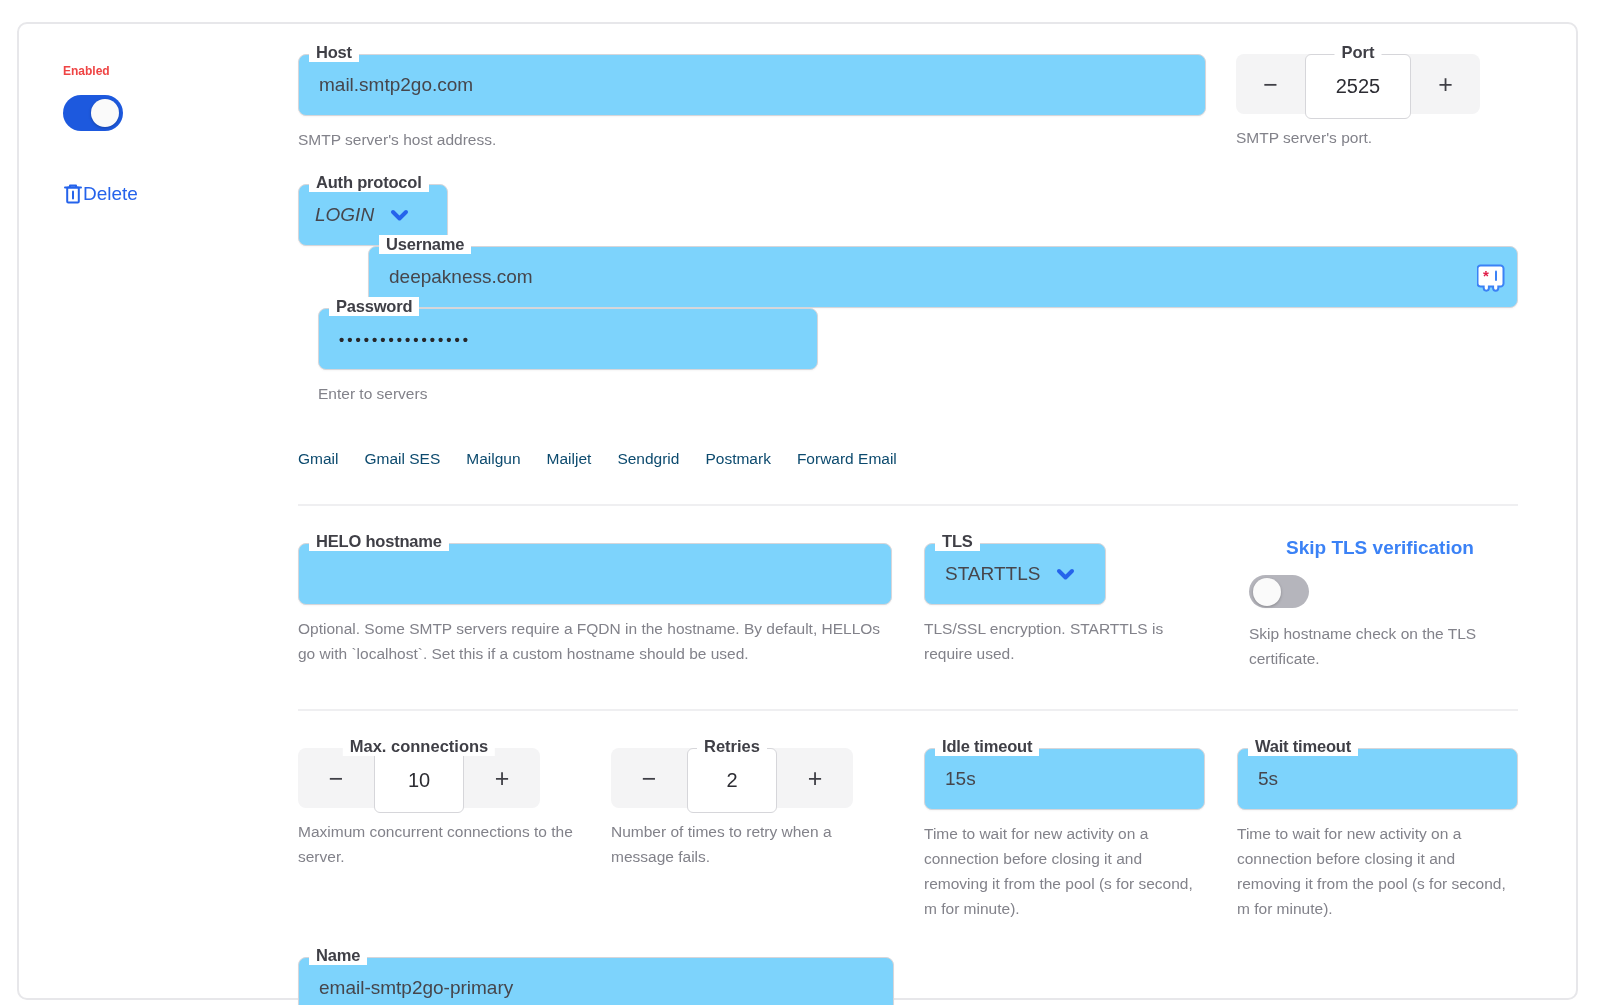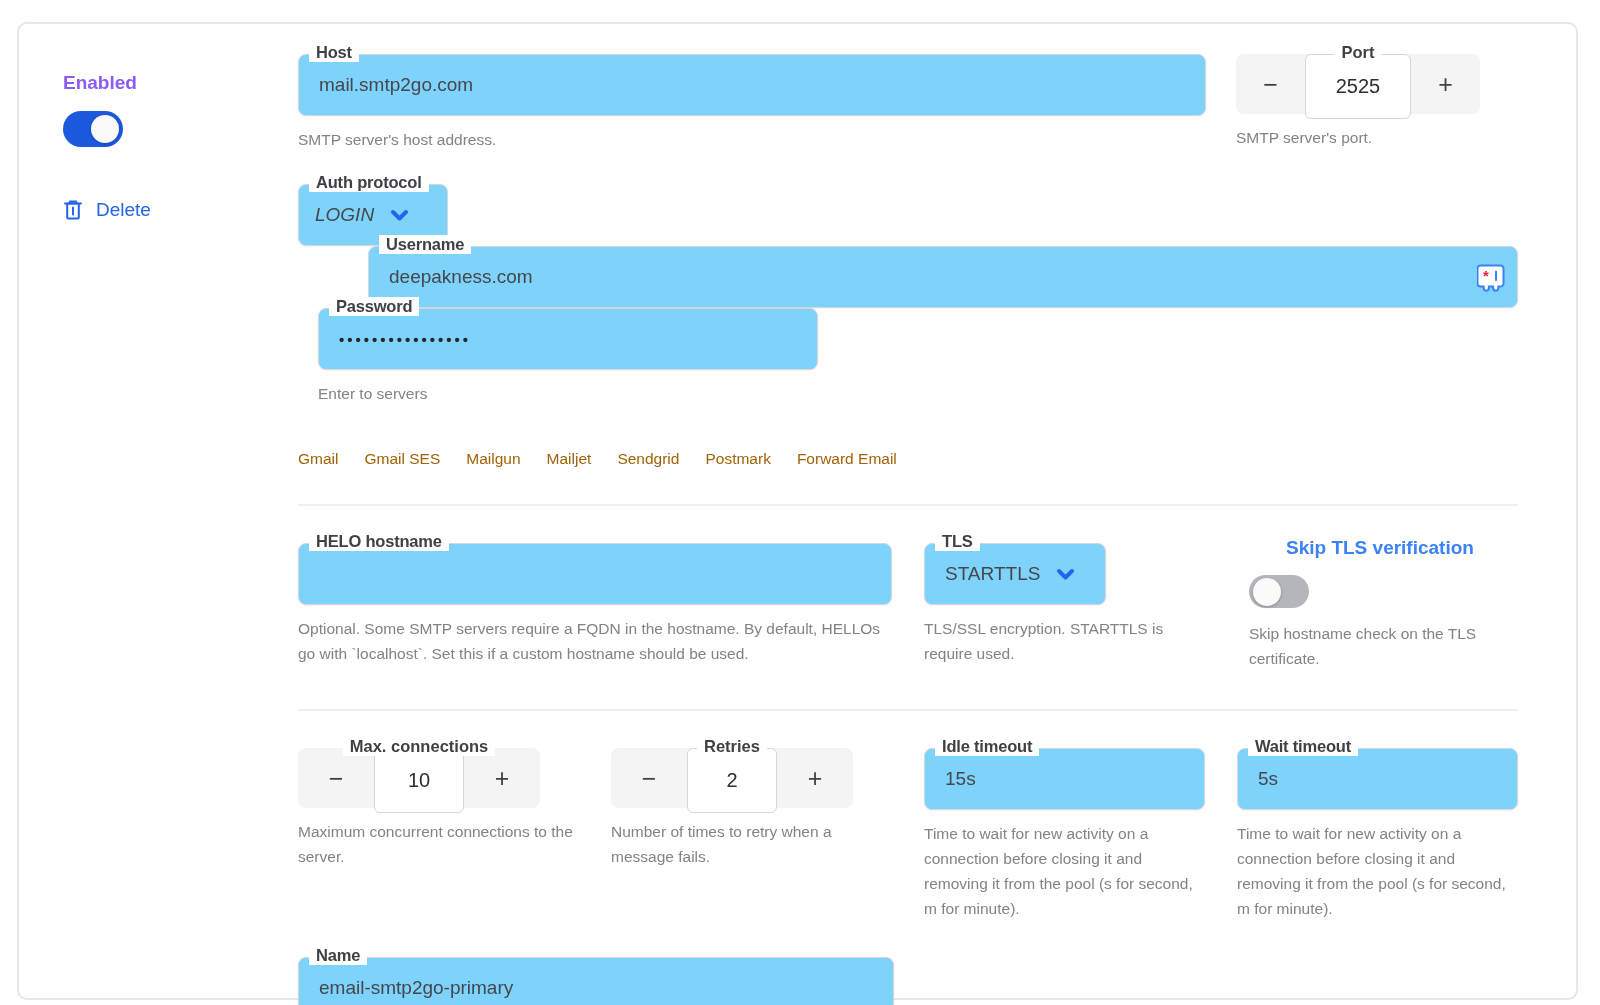--- a/index.html
+++ b/index.html
@@ -7,30 +7,30 @@
     font-family: "Liberation Sans", sans-serif; color: #3f3f46; }
 
   .card {
     position: absolute; left: 17px; top: 22px; width: 1561px; height: 978px;
     border: 2px solid #e7e7ea; border-radius: 10px; background: #fff;
   }
   .card-inner { display: flex; padding: 30px 58px 20px 27px; }
 
   
   .left-col { width: 252px; flex: none; padding-left: 17px; }
-  .enabled-label { font-size: 19px; font-weight: 700; color: #8b5cf6; margin-top: 18px; }
+  .enabled-label { font-size: 12px; font-weight: 700; color: #ef4444; margin-top: 10px; }
   .toggle { position: relative; border-radius: 18px; cursor: pointer; }
   .toggle.on  { width: 60px; height: 36px; background: #1d59de; margin-top: 17px; }
   .toggle.off { width: 60px; height: 33px; background: #b5b5bc; margin-top: 16px; }
   .toggle .knob { position: absolute; top: 50%; transform: translateY(-50%);
     width: 28px; height: 28px; border-radius: 50%; background: #fafafa;
     box-shadow: 0 1px 3px rgba(0,0,0,.25); }
   .toggle.on .knob { right: 4px; }
   .toggle.off .knob { left: 4px; }
-  .delete-link { display: flex; align-items: center; gap: 13px; margin-top: 52px;
+  .delete-link { display: flex; align-items: center; margin-top: 52px;
     color: #2563eb; font-size: 19px; cursor: pointer; width: fit-content; }
 
   
   .main-col { flex: 1; min-width: 0; }
 
   .row { display: flex; }
   .row1 { margin-top: 0; }
   .row2 { margin-top: 32px; flex-direction: column; }
 
   
@@ -61,21 +61,21 @@
 
   .host-field { flex: 1; margin-right: 30px; }
   .auth-field { width: 150px; flex: none; }
   .auth-field .box { padding: 0 16px; font-style: italic; }
   .user-field { flex: 1; margin-left: 70px; position: relative; }
   .pass-field { width: 500px; flex: none; margin-left: 20px; }
   .pass-field input.box { letter-spacing: 3px; font-size: 15px; font-weight: 700; color: #27272a; }
   .ext-icon { position: absolute; right: 13px; top: 16px; width: 28px; height: 32px; cursor: pointer; }
 
   .links-row { display: flex; gap: 26px; margin-top: 44px; }
-  .provider-link { color: #a16207; font-size: 15.5px; cursor: pointer; }
+  .provider-link { color: #0c4a6e; font-size: 15.5px; cursor: pointer; }
 
   .divider { border-top: 2px solid #efeff1; margin-top: 36px; }
 
   .grid4 { display: grid; grid-template-columns: repeat(4, 1fr); column-gap: 32px; }
   .row3 { margin-top: 37px; margin-bottom: 38px; }
   .span2 { grid-column: 1 / 3; }
   .tls-field { width: 182px; }
   .skip-label { font-size: 19px; font-weight: 700; color: #3b82f6; margin-top: -6px; margin-left: 37px; }
   .skip-helper { margin-top: 13px; font-size: 15.5px; line-height: 25px; color: #82828a; }
 

